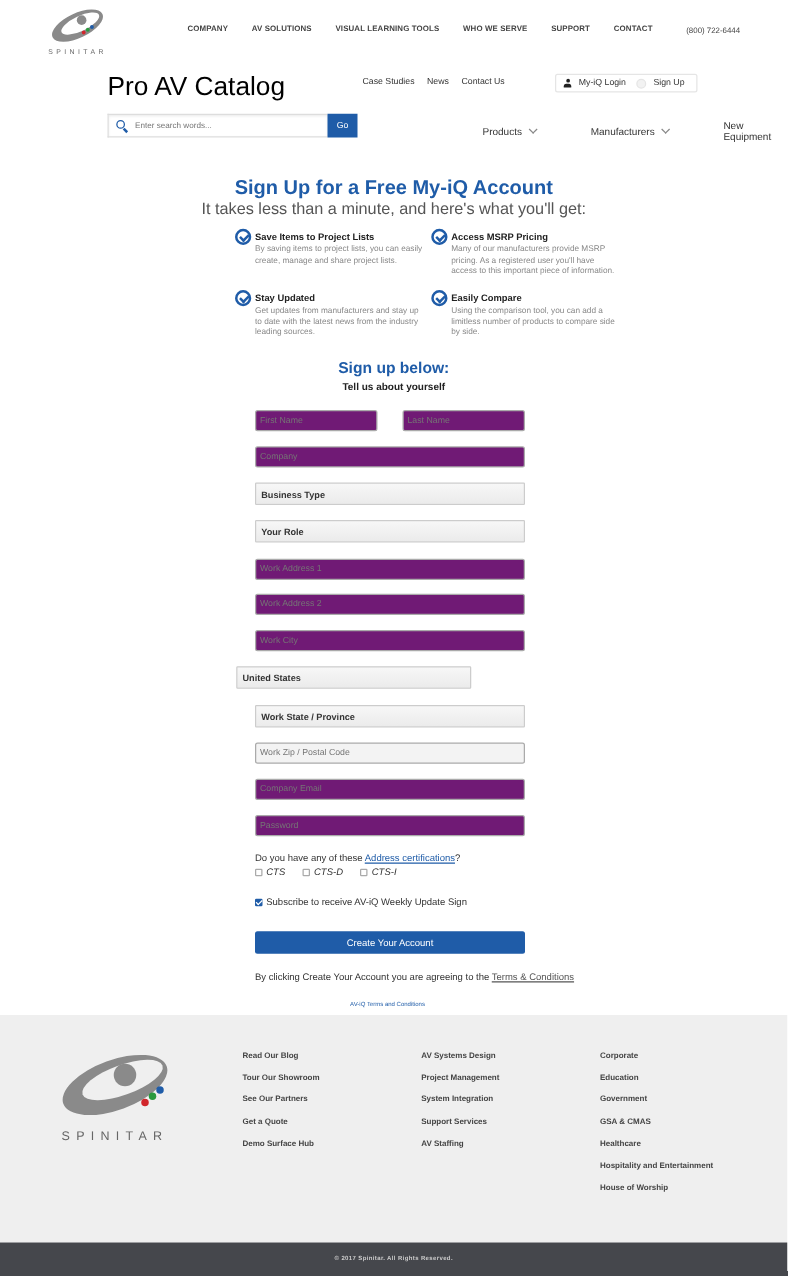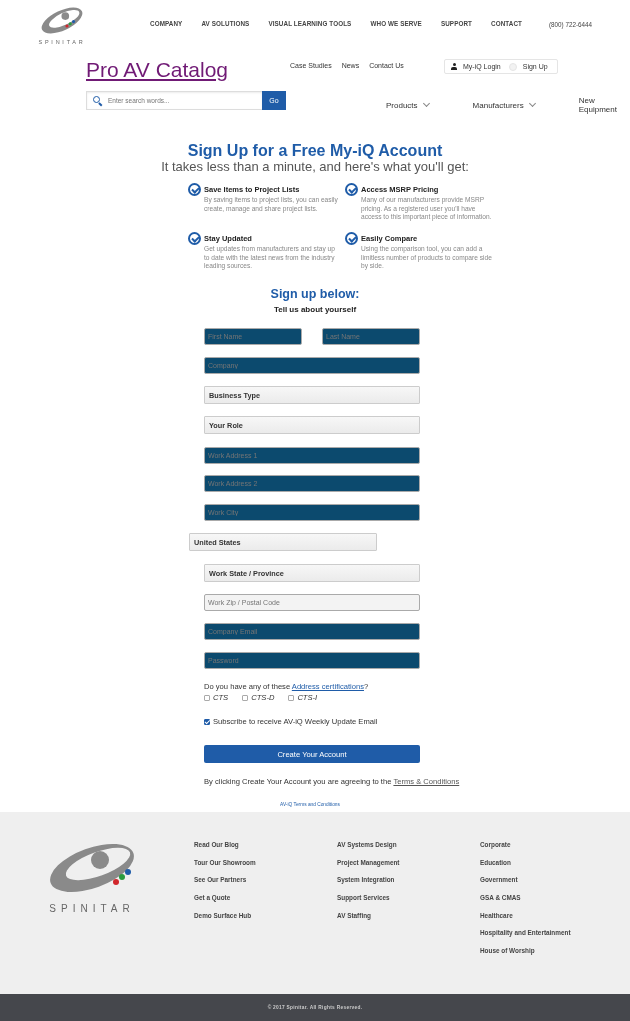--- a/index.html
+++ b/index.html
@@ -6,21 +6,21 @@
   body { width: 630px; height: 1021px; background: #fff; font-family: "Liberation Sans", sans-serif; color: #222; position: relative; overflow: hidden; }
 
   
   .topbar { position: absolute; top: 0; left: 0; width: 630px; height: 50px; }
   .logo-top { position: absolute; left: 34px; top: 4px; width: 56px; height: 44px; }
   .topnav { position: absolute; top: 20px; left: 150px; display: flex; gap: 0; font-size: 6.3px; font-weight: bold; color: #444; letter-spacing: 0.1px; }
   .topnav span { margin-right: 19px; }
   .phone { position: absolute; top: 21px; left: 549px; font-size: 6.3px; color: #444; }
 
   
-  .catalog-title { position: absolute; left: 86px; top: 58px; font-size: 21px; color: #701a75; font-weight: normal; text-decoration: underline; }
+  .catalog-title { position: absolute; left: 86px; top: 58px; font-size: 21px; color: #000000; font-weight: normal; }
   .subnav { position: absolute; top: 62px; left: 290px; font-size: 7px; color: #333; display: flex; gap: 0; }
   .subnav span { margin-right: 10px; }
   .login-box { position: absolute; left: 444px; top: 59px; width: 114px; height: 15px; border: 1px solid #e5e5e5; border-radius: 2px; font-size: 7px; color: #333; display: flex; align-items: center; }
   .login-box .user-icon { margin-left: 6px; width: 6px; height: 7px; position: relative; }
   .login-box .user-icon::before { content: ""; position: absolute; left: 1.5px; top: 0; width: 3px; height: 3px; background: #222; border-radius: 50%; }
   .login-box .user-icon::after { content: ""; position: absolute; left: 0; top: 3.5px; width: 6px; height: 3px; background: #222; border-radius: 2px 2px 0 0; }
   .login-box .login-label { margin-left: 6px; }
   .login-box .sep { margin-left: 8px; width: 8px; height: 8px; border-radius: 50%; background: #f2f2f2; border: 1px solid #e5e5e5; }
   .login-box .signup-label { margin-left: 6px; }
 
@@ -44,21 +44,21 @@
   .benefit { position: absolute; width: 140px; }
   .benefit .check { position: absolute; left: 0; top: 0; width: 13px; height: 13px; border: 2px solid #1f5ca8; border-radius: 50%; }
   .benefit .check::after { content: ""; position: absolute; left: 3px; top: 1px; width: 3px; height: 5px; border-right: 2px solid #1f5ca8; border-bottom: 2px solid #1f5ca8; transform: rotate(45deg); }
   .benefit .btitle { position: absolute; left: 16px; top: 2px; font-size: 7.5px; font-weight: bold; color: #222; white-space: nowrap; }
   .benefit .bdesc { position: absolute; left: 16px; top: 13px; font-size: 6.6px; color: #888; line-height: 8.6px; width: 135px; }
 
   
   .form-title { position: absolute; top: 287px; left: 0; width: 630px; text-align: center; font-size: 12.5px; font-weight: bold; color: #1f5ca8; padding-left: 0; }
   .form-sub { position: absolute; top: 305px; left: 0; width: 630px; text-align: center; font-size: 8px; font-weight: bold; color: #222; }
 
-  .field { position: absolute; height: 17px; border: 1px solid #aaa; border-radius: 2px; background: #0c4a6e; font-size: 7px; color: #999; padding-left: 3px; display: flex; align-items: center; font-family: "Liberation Sans", sans-serif; }
+  .field { position: absolute; height: 17px; border: 1px solid #aaa; border-radius: 2px; background: #701a75; font-size: 7px; color: #999; padding-left: 3px; display: flex; align-items: center; font-family: "Liberation Sans", sans-serif; }
   .field input { border: none; outline: none; width: 100%; font-size: 7px; color: #999; background: transparent; font-family: "Liberation Sans", sans-serif; }
   .select { position: absolute; height: 18px; border: 1px solid #ccc; border-radius: 1px; background: linear-gradient(#f7f7f7, #ebebeb); font-size: 7.3px; font-weight: bold; color: #333; padding-left: 4px; display: flex; align-items: center; }
   .field.grey { background: #f3f3f3; }
 
   .cert-q { position: absolute; top: 682px; left: 204px; font-size: 7.6px; color: #333; }
   .cert-q .link { color: #1f5ca8; text-decoration: underline; }
   .certs { position: absolute; top: 693px; left: 204px; display: flex; font-size: 7.6px; color: #333; align-items: center; font-style: italic; }
   .cb { width: 6px; height: 6px; border: 1px solid #aaa; border-radius: 1px; display: inline-block; margin-right: 3px; background: #fff; }
   .certs .opt { display: flex; align-items: center; margin-right: 14px; }
   .subscribe { position: absolute; top: 717px; left: 204px; display: flex; align-items: center; font-size: 7.6px; color: #333; }
@@ -209,21 +209,21 @@
       <span class="cb"></span>
       <span>CTS-D</span>
     </label>
   <label class="opt">
       <span class="cb"></span>
       <span>CTS-I</span>
     </label>
 </div>
 <label class="subscribe">
   <span class="cb checked"></span>
-  <span>Subscribe to receive AV-iQ Weekly Update Email</span>
+  <span>Subscribe to receive AV-iQ Weekly Update Sign</span>
 </label>
 
 <button class="create-btn">Create Your Account</button>
 <div class="agree">
   <span>By clicking Create Your Account you are agreeing to the </span><span class="link">Terms &amp; Conditions</span>
 </div>
 <div class="tiny-link">AV-iQ Terms and Conditions</div>
 
 <footer class="footer">
   <svg class="logo-footer" viewBox="0 0 92 80">

